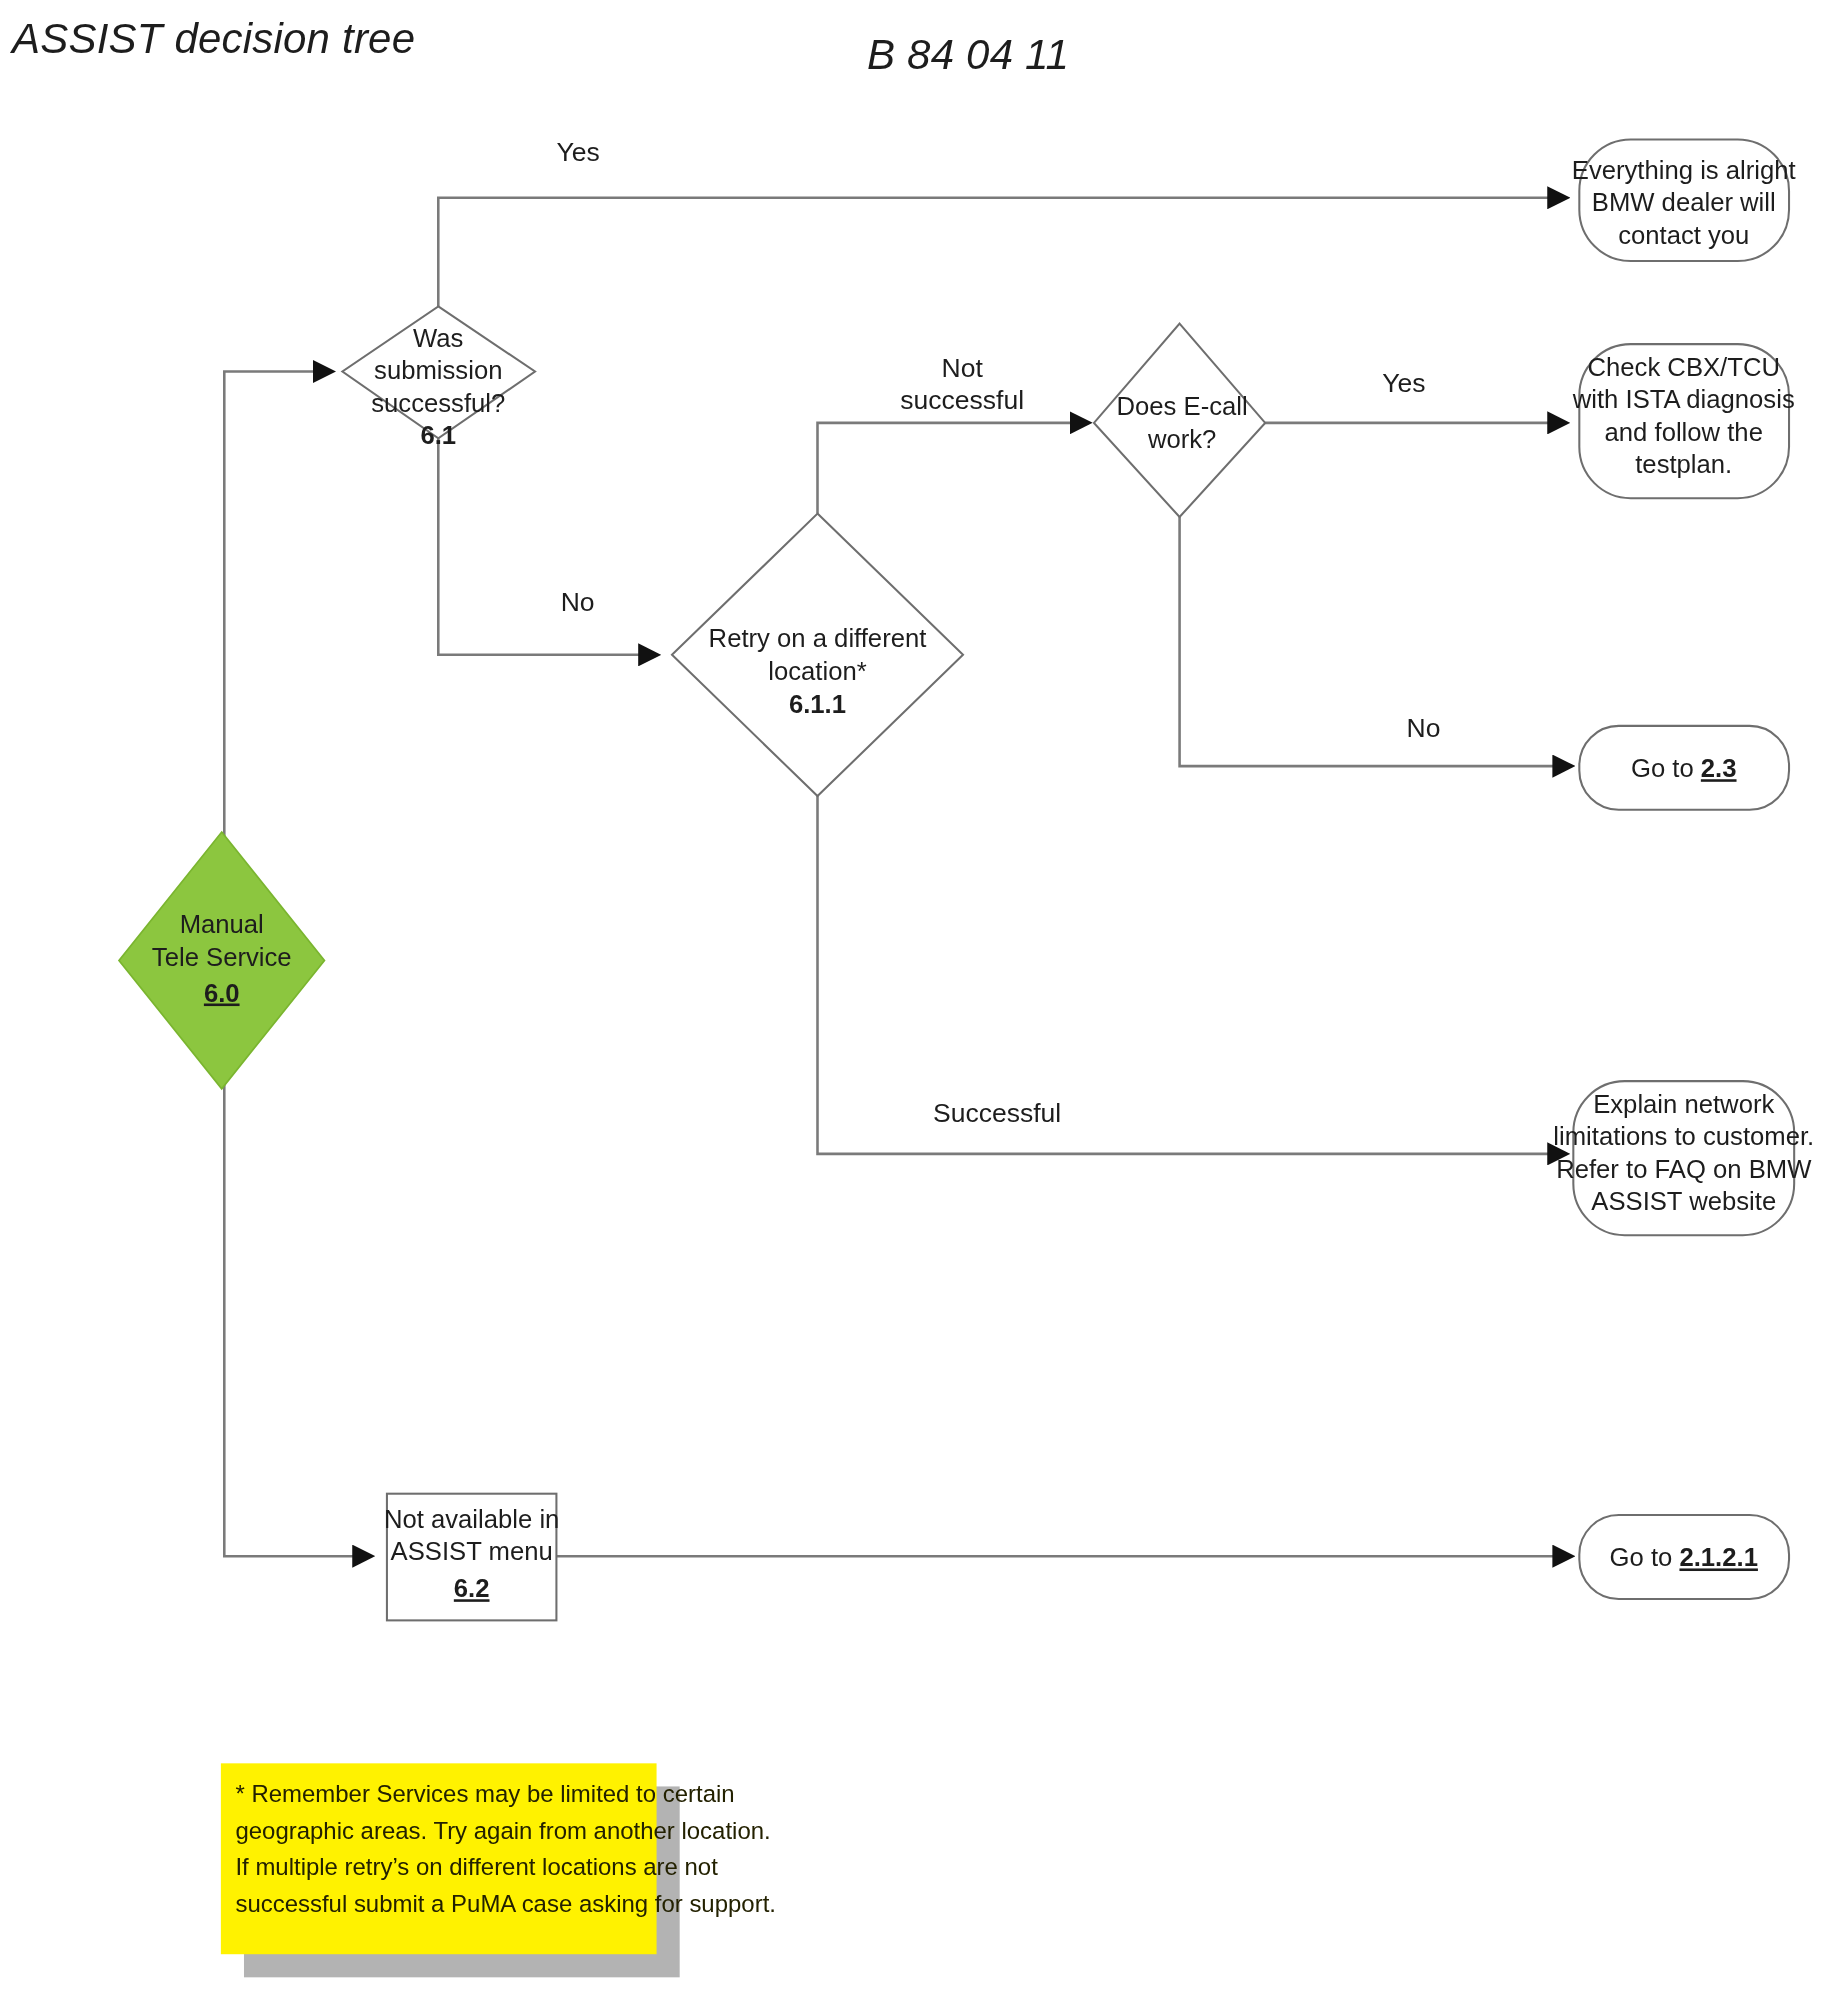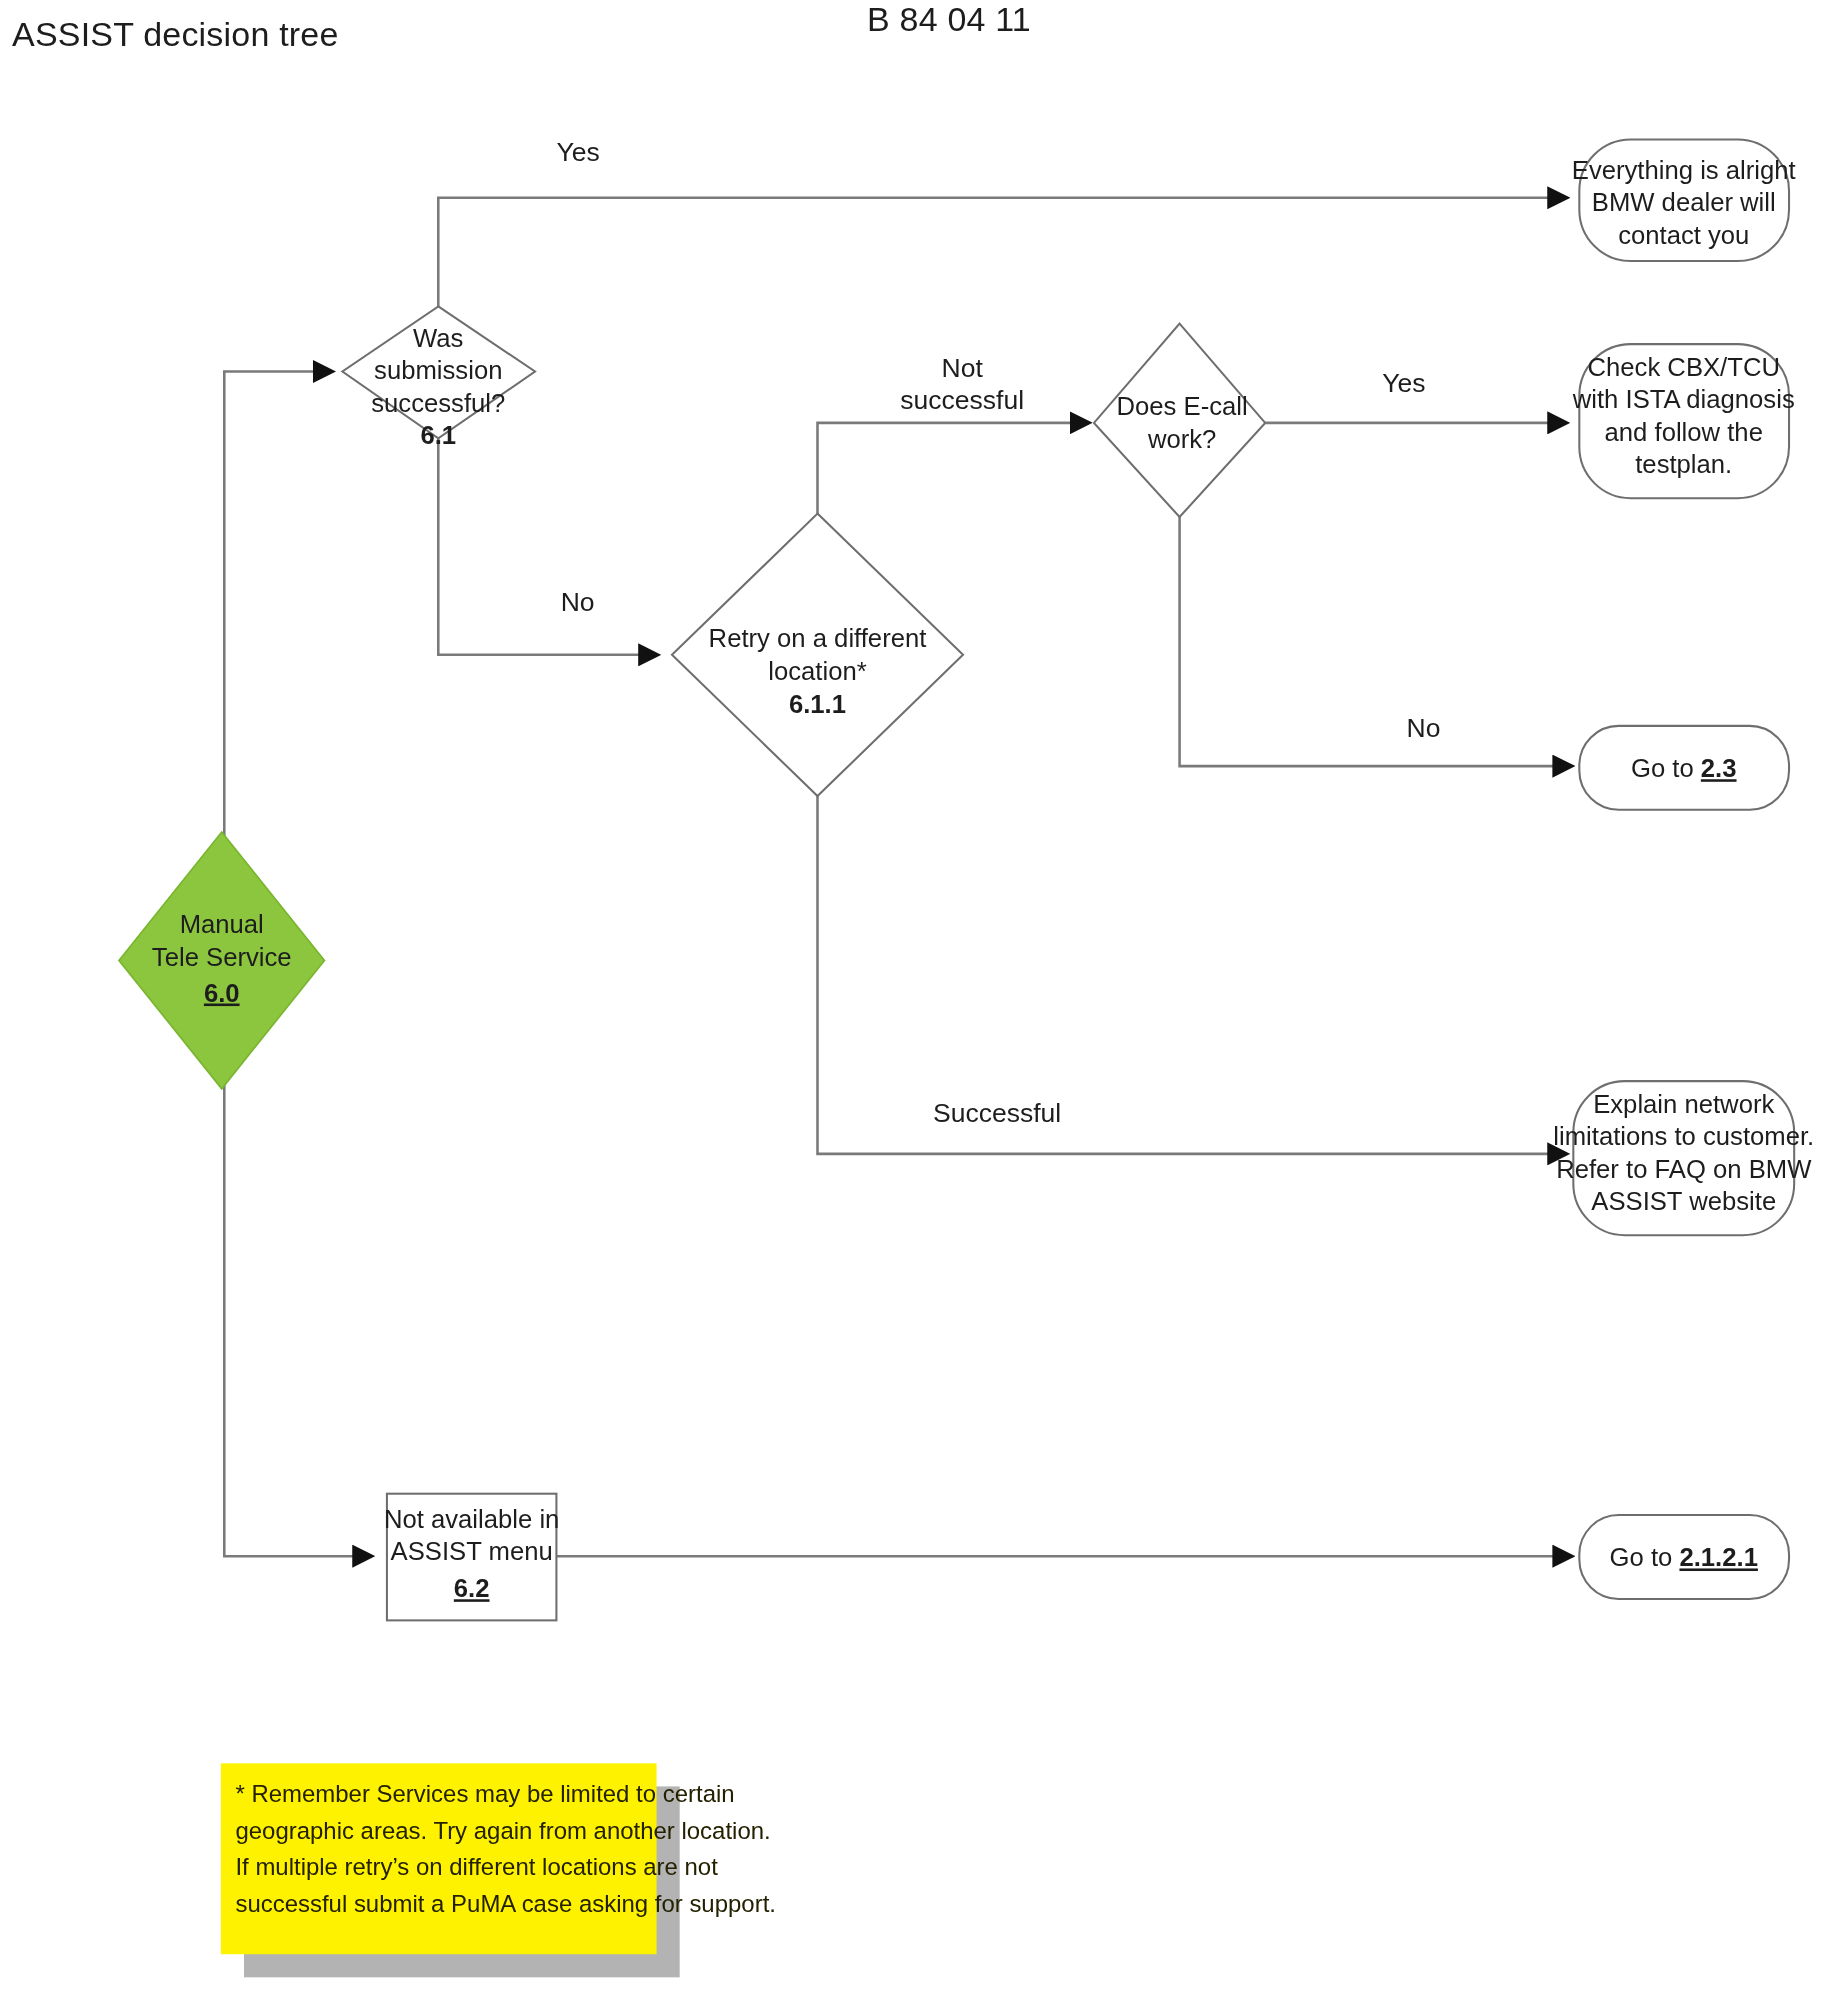--- a/index.html
+++ b/index.html
@@ -16,27 +16,28 @@
     overflow: hidden;
   }
   #canvas {
     position: absolute;
     left: 0; top: 0;
     width: 1837px;
     height: 2009px;
   }
   .hdr {
     position: absolute;
-    font-size: 34px;
+    font-size: 42px;
     color: #1d1d1d;
     white-space: nowrap;
     letter-spacing: 0.2px;
+    font-style: italic;
   }
   #title-main { left: 12px; top: 15.4px; }
-  #title-code { left: 867px; top: 0; }
+  #title-code { left: 867px; top: 31px; }
 
   svg text {
     font-family: "Liberation Sans", sans-serif;
     fill: #1d1d1d;
   }
   .node-text { font-size: 30px; }
   .node-text.bold { font-weight: bold; }
   .edge-label { font-size: 31px; }
   .note-text { font-size: 28px; fill: #232100; }
 

